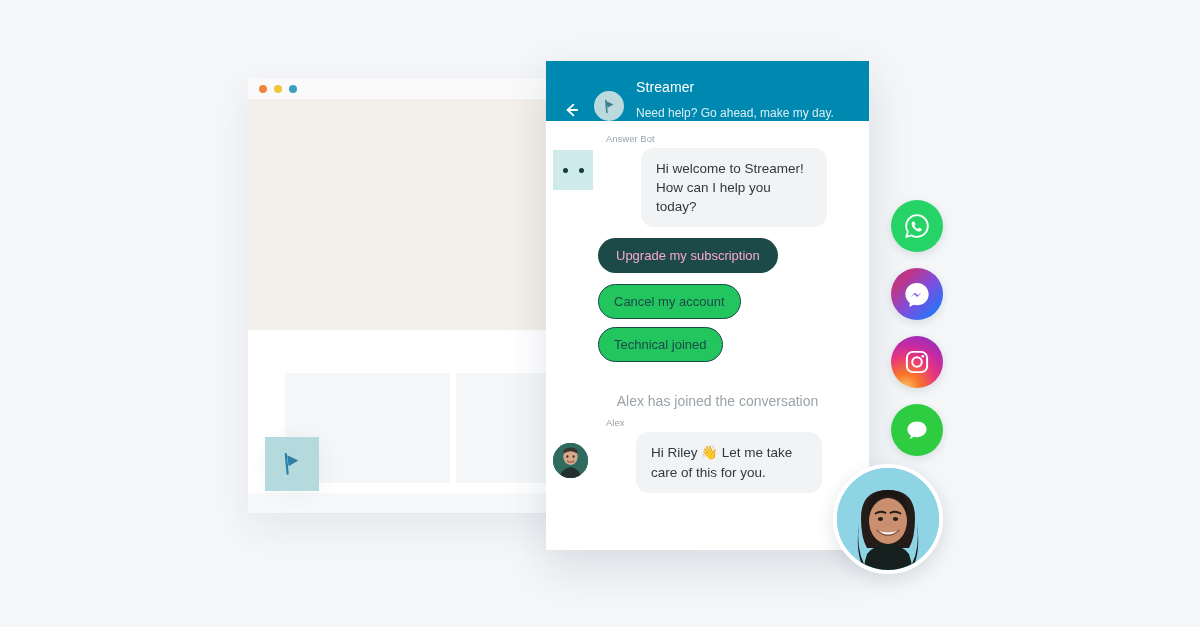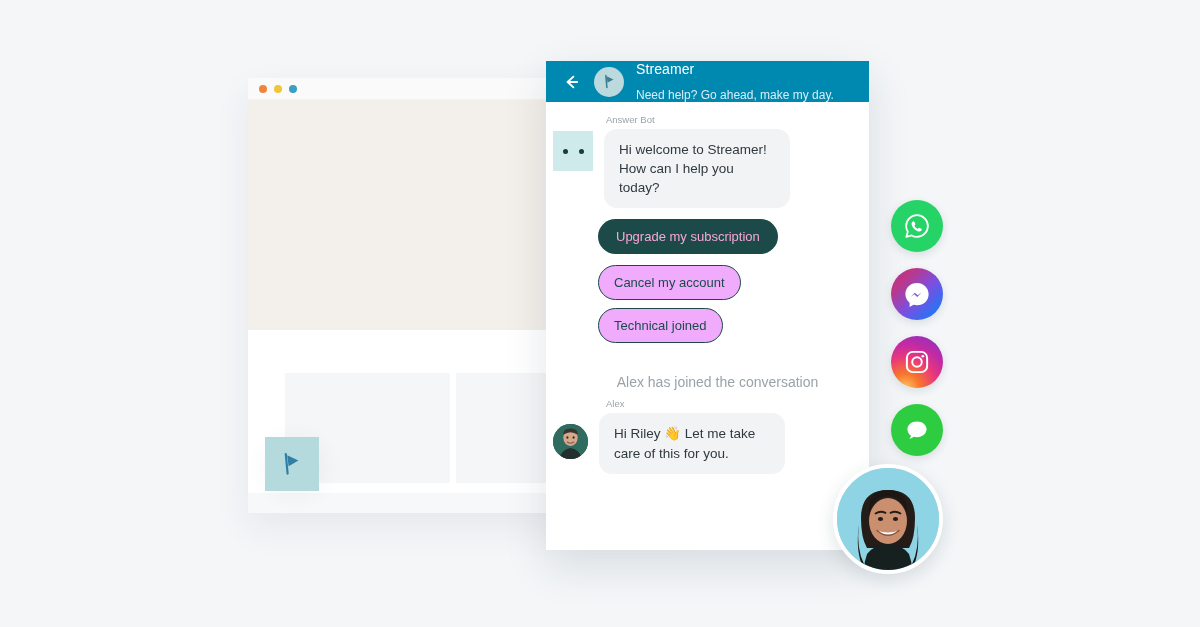--- a/index.html
+++ b/index.html
@@ -53,22 +53,22 @@
 
   
   .chat {
     position: absolute; left: 546px; top: 61px;
     width: 323px; height: 489px;
     background: #ffffff;
     box-shadow: 0 16px 40px rgba(30,55,75,0.13);
     overflow: hidden;
   }
   .chat-header {
-    height: 41px; background: #0089b0;
-    display: flex; align-items: center; padding: 0 14px;
+    height: 60px; background: #0089b0;
+    display: flex; align-items: flex-end; padding: 0 14px;
     gap: 12px;
   }
   .back-btn {
     width: 22px; height: 22px; flex: 0 0 auto;
     display: flex; align-items: center; justify-content: center;
     cursor: pointer;
   }
   .brand-avatar {
     width: 30px; height: 30px; border-radius: 50%;
     background: #bcd9de; flex: 0 0 auto;
@@ -77,21 +77,21 @@
   .brand-text { line-height: 1.15; }
   .brand-title { color: #ffffff; font-size: 14px; font-weight: 400; letter-spacing: .1px; }
   .brand-sub { color: #d9eef5; font-size: 12px; margin-top: 12px; }
 
   .chat-body { padding: 12px 0 0 0; position: relative; height: 467px; }
 
   .sender-label {
     font-size: 9.5px; color: #9aa3a8; margin-left: 60px; margin-bottom: 4px;
   }
 
-  .row { display: flex; align-items: flex-start; padding: 0 31px 0 7px; }
+  .row { display: flex; align-items: flex-start; padding: 0 31px 0 7px; gap: 37px; }
 
   .bot-avatar {
     width: 40px; height: 40px; background: #cfeaea; flex: 0 0 auto;
     margin-right: 11px; margin-top: 2px;
     display: flex; align-items: center; justify-content: center; gap: 11px;
   }
   .eye { width: 5px; height: 5px; border-radius: 50%; background: #143d3d; }
 
   .agent-avatar {
     width: 35px; height: 35px; border-radius: 50%; flex: 0 0 auto;
@@ -106,21 +106,21 @@
   }
 
   .chips { padding: 11px 14px 0 52px; display: flex; flex-wrap: wrap; gap: 8px; }
   .chip-primary {
     background: #1c4a49; color: #f9a8d4;
     border: none; border-radius: 20px;
     padding: 10px 18px; font-size: 13px;
     font-family: inherit; cursor: pointer;
   }
   .chip-outline {
-    background: #f0abfc; color: #1c4a49;
+    background: #22c55e; color: #1c4a49;
     border: 1px solid #1c4a49; border-radius: 20px;
     padding: 9px 15px; font-size: 13px;
     font-family: inherit; cursor: pointer;
   }
 
   .system-note {
     text-align: center; font-size: 14px; color: #9aa3a8;
     margin: 16px 0 8px 0; padding-left: 20px;
   }
 

